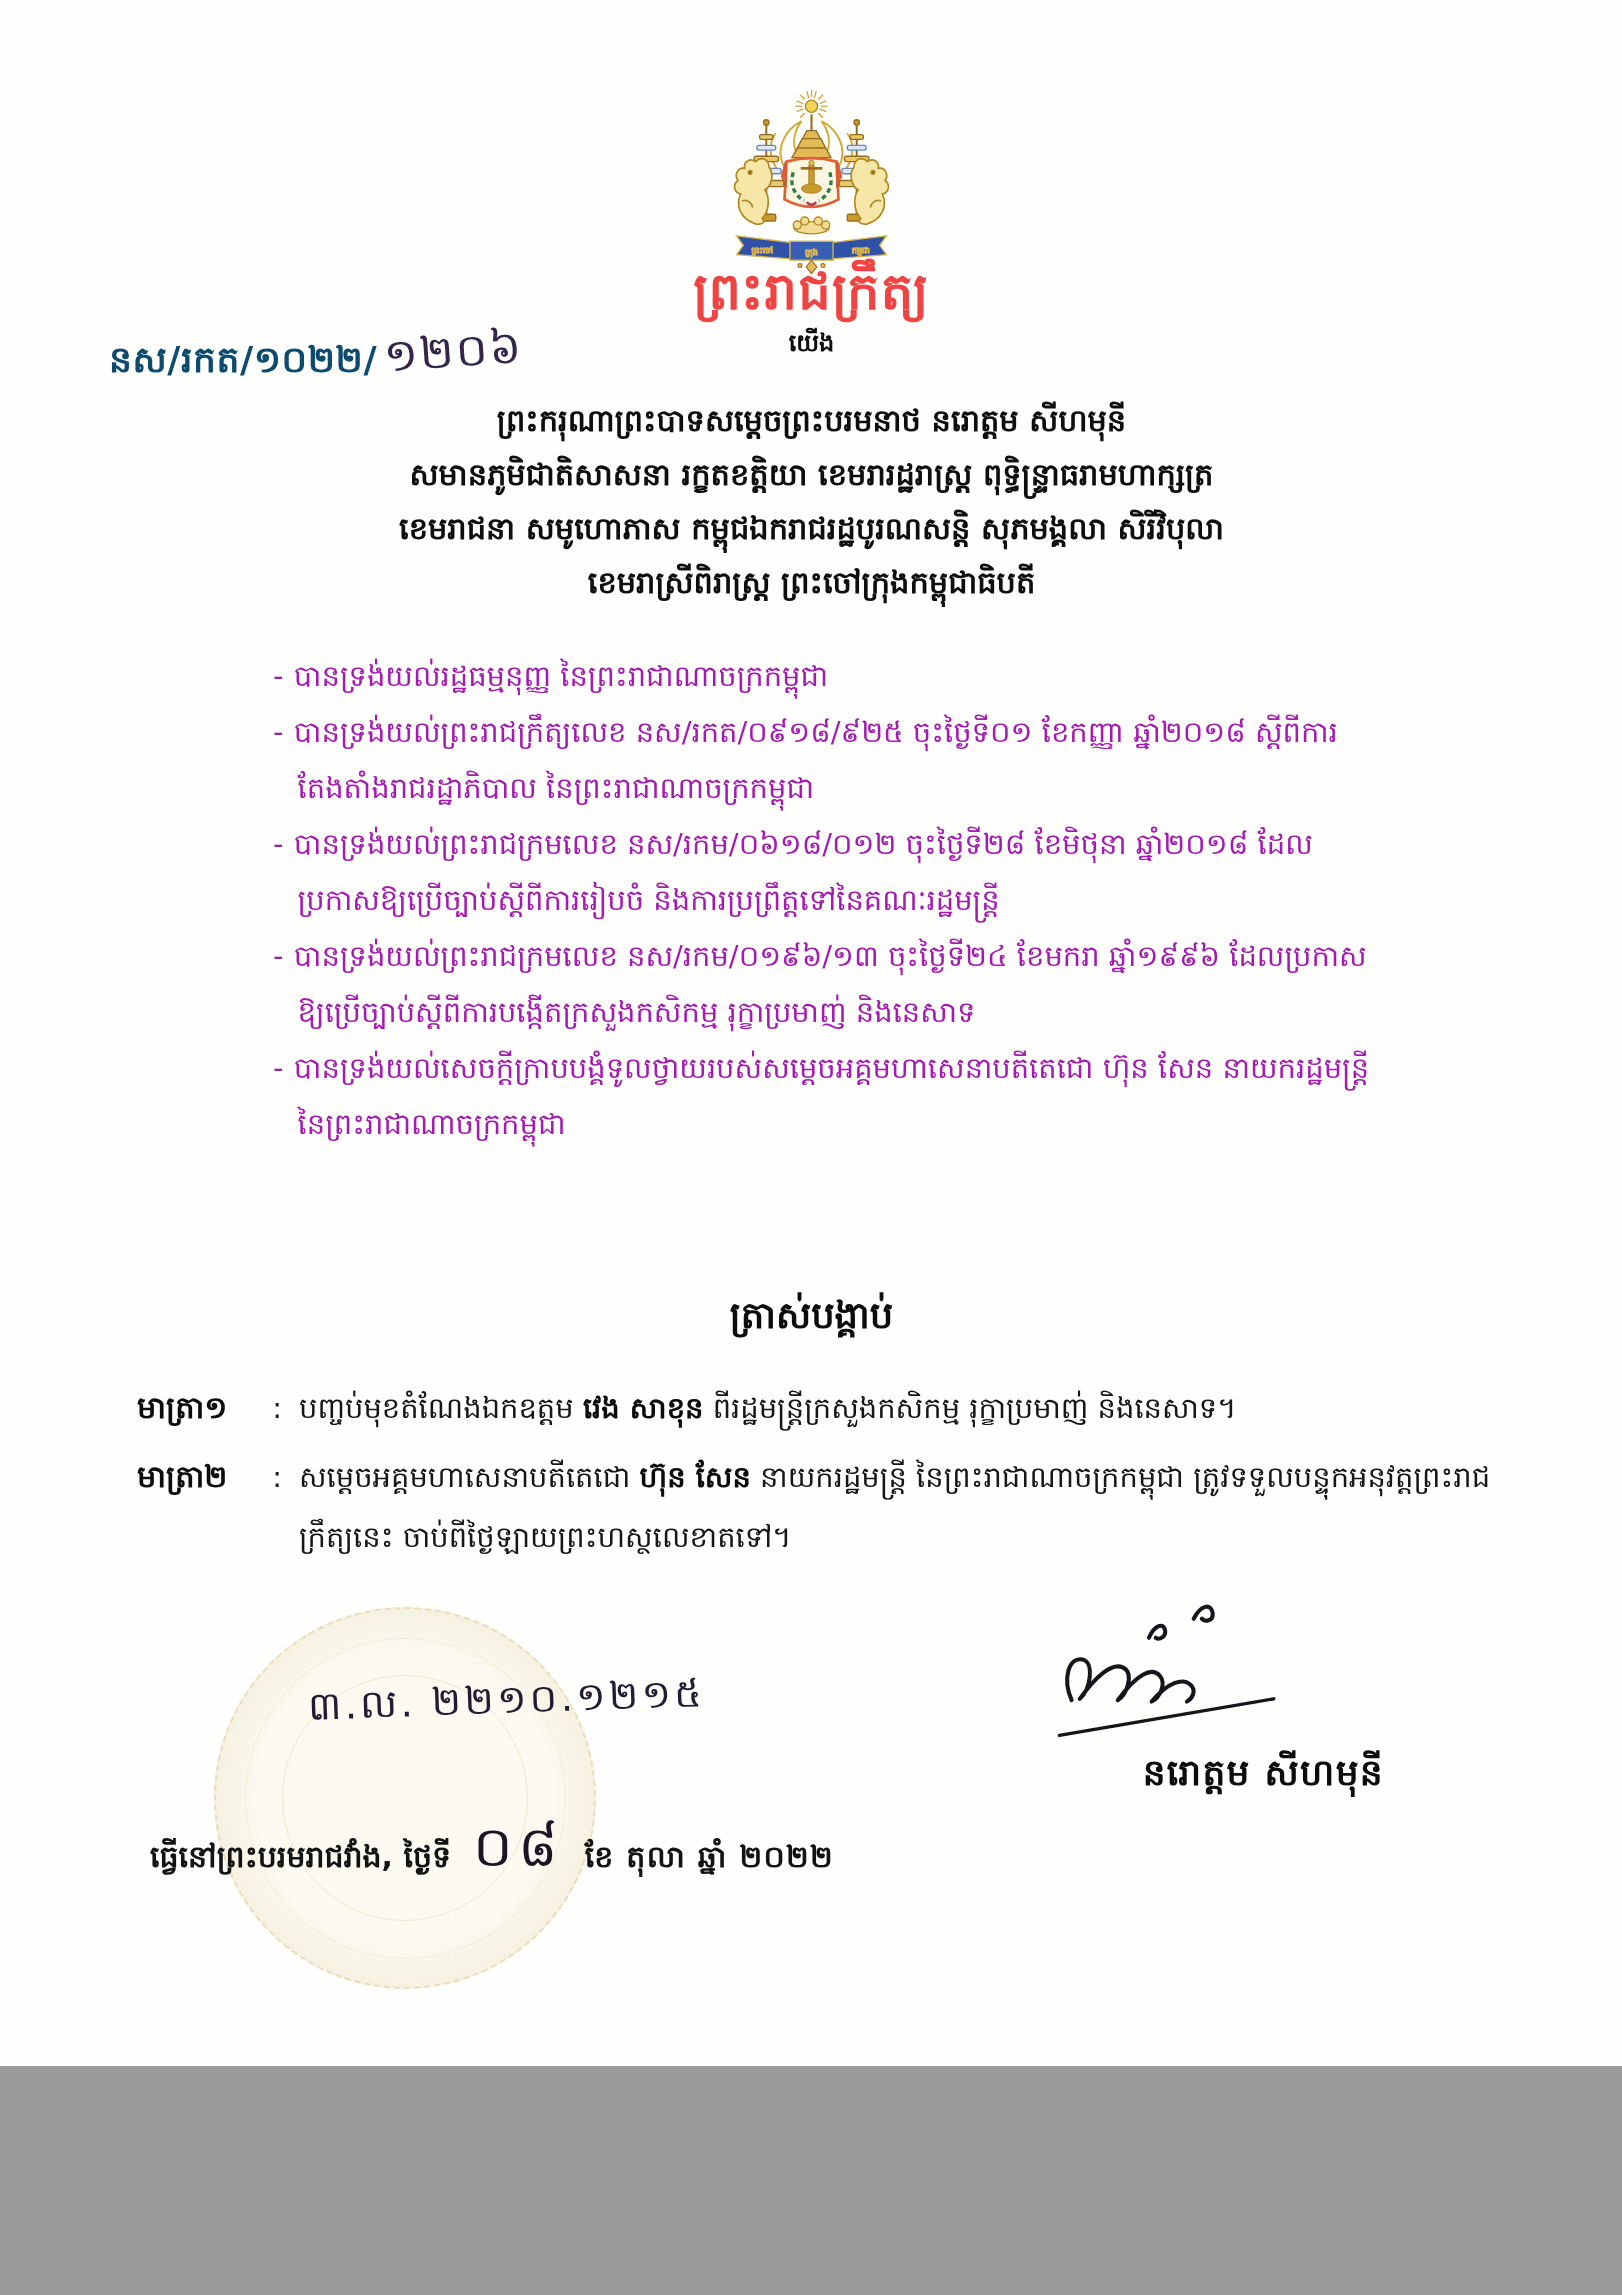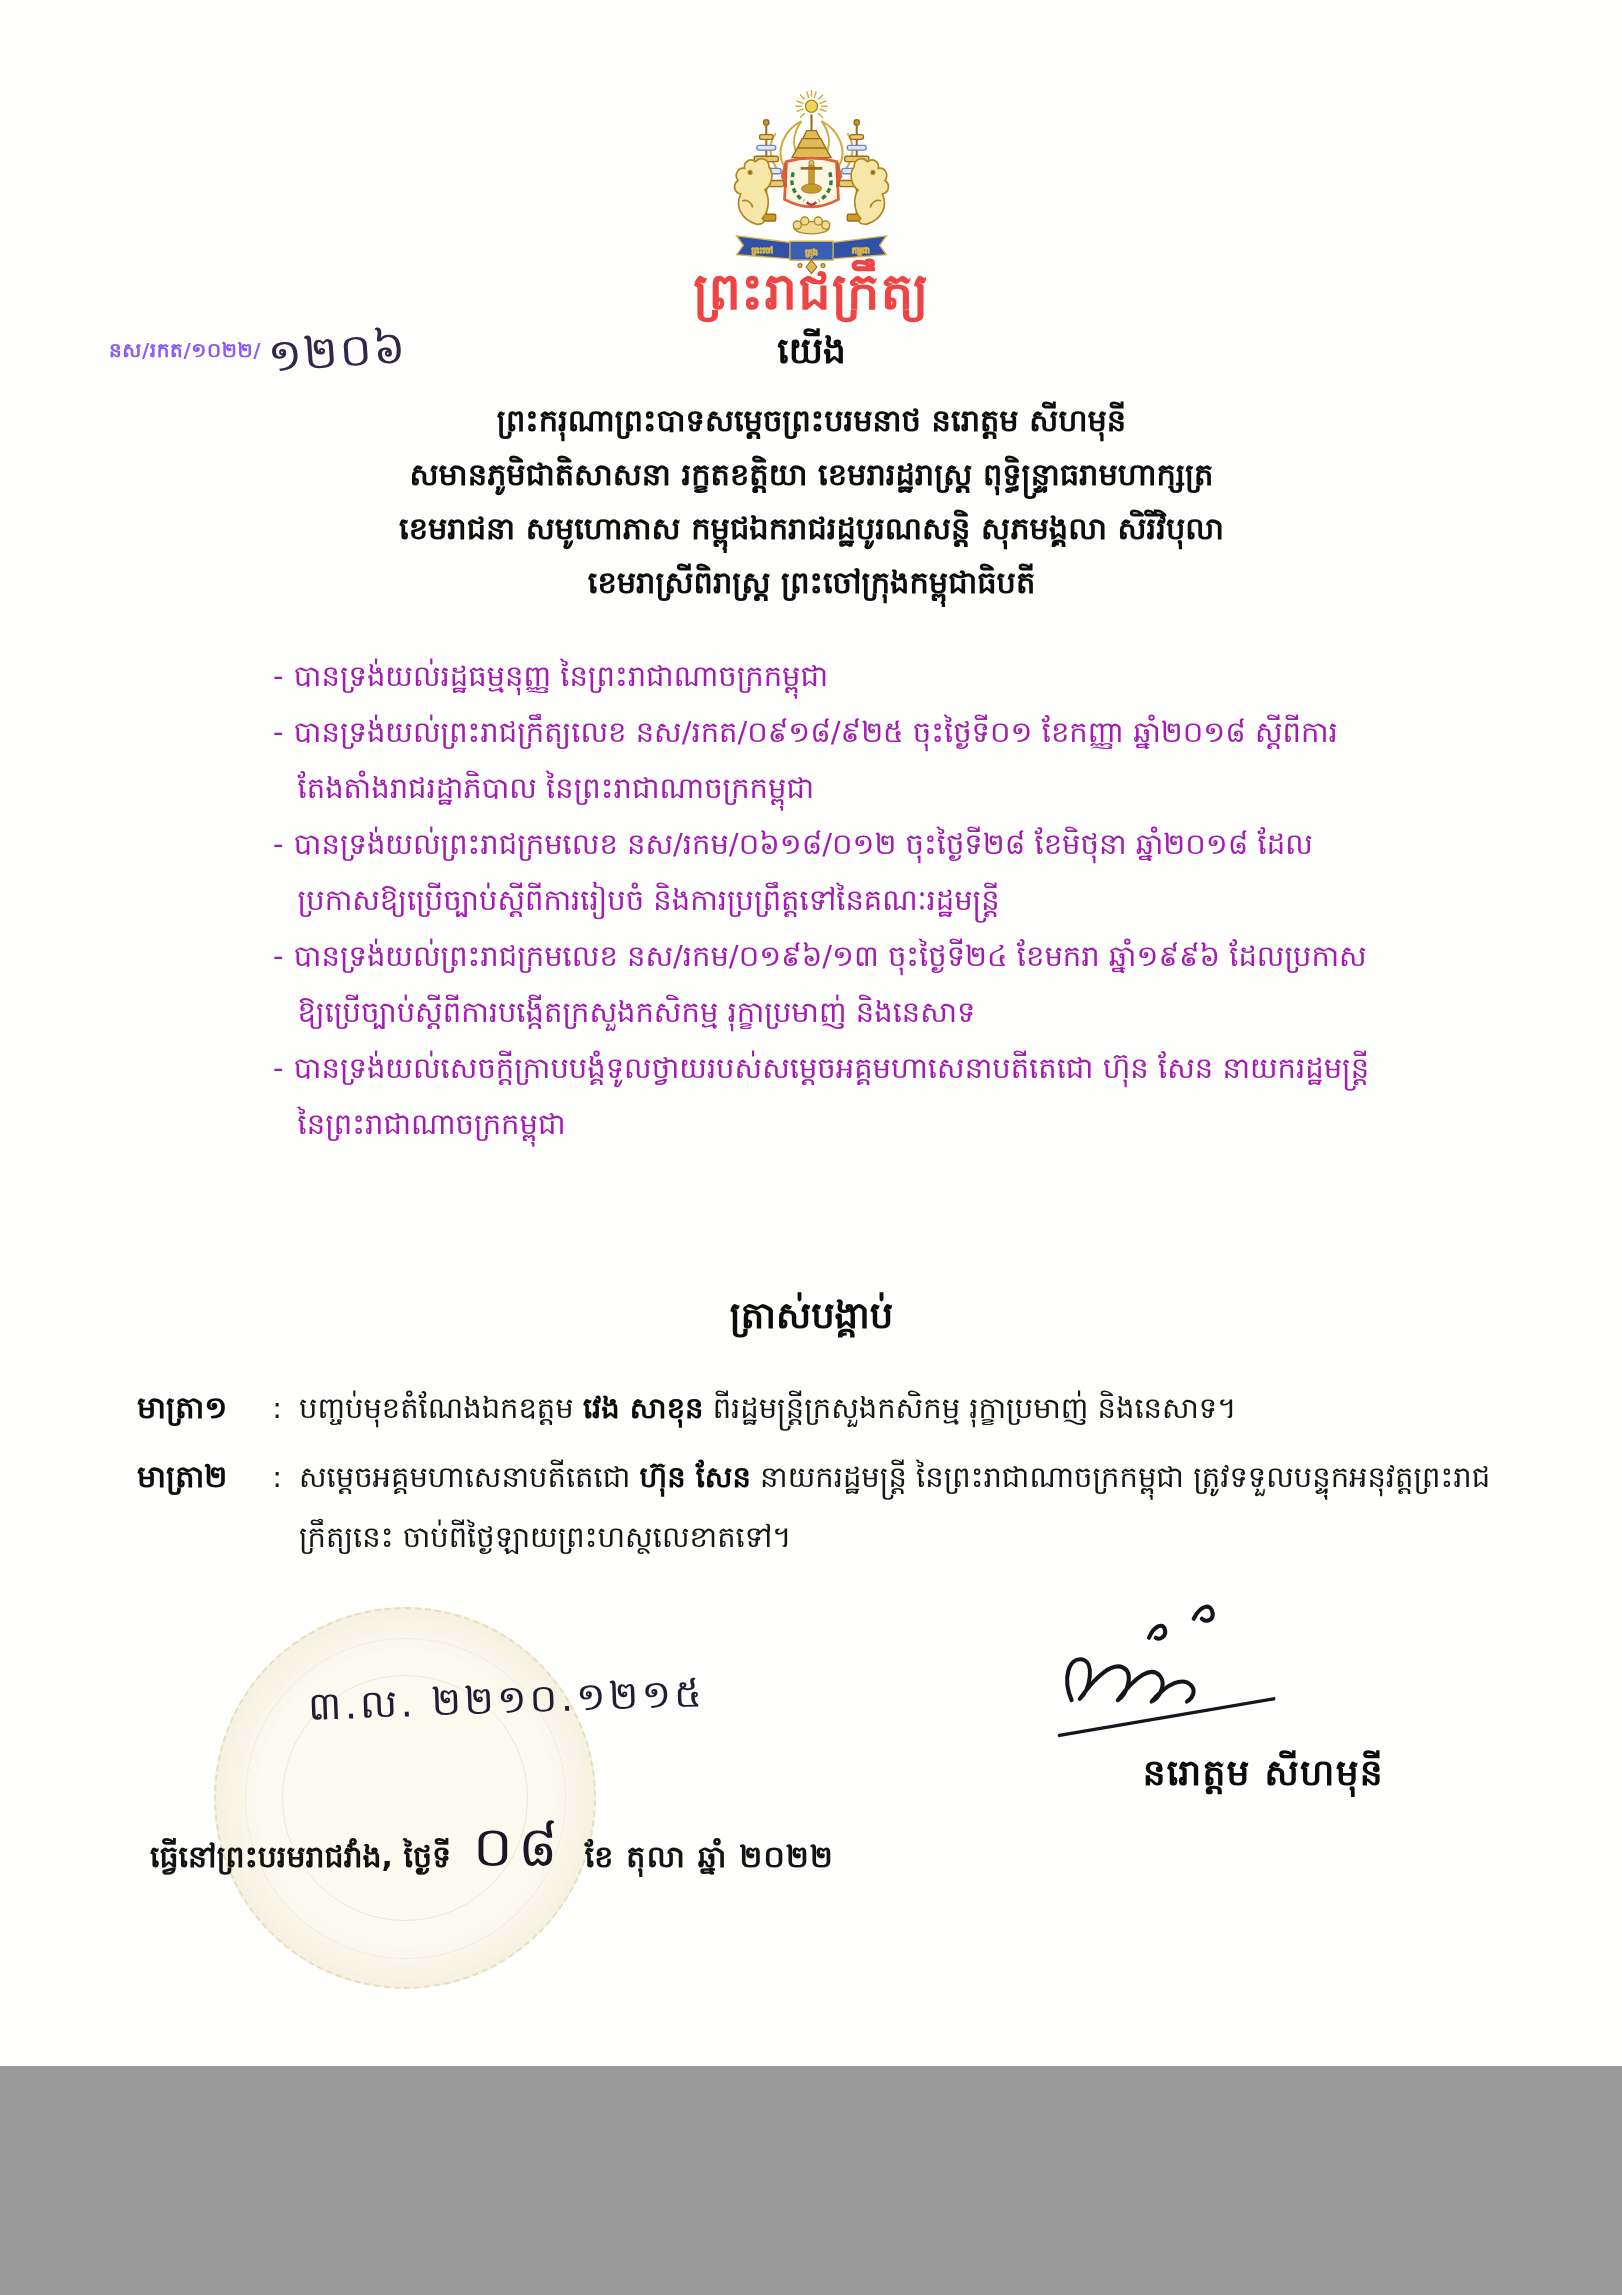--- a/index.html
+++ b/index.html
@@ -29,26 +29,26 @@
   .seal::after{
     content:"";position:absolute;inset:66px;border-radius:50%;
     border:1.3px solid rgba(210,192,132,.30);
   }
 
   
   .emblem{position:absolute;left:727px;top:86px;width:169px;height:189px;z-index:2;}
 
   
   .doc-title{top:259px;font-size:51px;font-weight:700;letter-spacing:1.3px;color:#ef4444;z-index:2;}
-  .doc-we{top:328px;font-size:36px;font-weight:700;color:#0d0d0d;z-index:2;}
+  .doc-we{top:328px;font-size:24px;font-weight:700;color:#0d0d0d;z-index:2;}
 
   .ref-line{
     position:absolute;left:109px;top:337px;display:flex;align-items:flex-start;z-index:2;
   }
-  .ref-printed{font-size:20px;font-weight:700;color:#8b5cf6;letter-spacing:0.6px;text-align:right;}
+  .ref-printed{font-size:36px;font-weight:700;color:#0c4a6e;letter-spacing:0.6px;text-align:right;}
   .ref-hand{
     font-size:45px;font-weight:400;color:#32264a;margin-left:6.5px;margin-top:-14.3px;
     transform:rotate(-4deg);letter-spacing:1.9px;
   }
 
   .royal-style{top:394px;font-weight:700;font-size:30.5px;line-height:54px;color:#0e0e0e;z-index:2;}
 
   
   .preamble{
     position:absolute;left:273px;top:648px;width:1121px;

